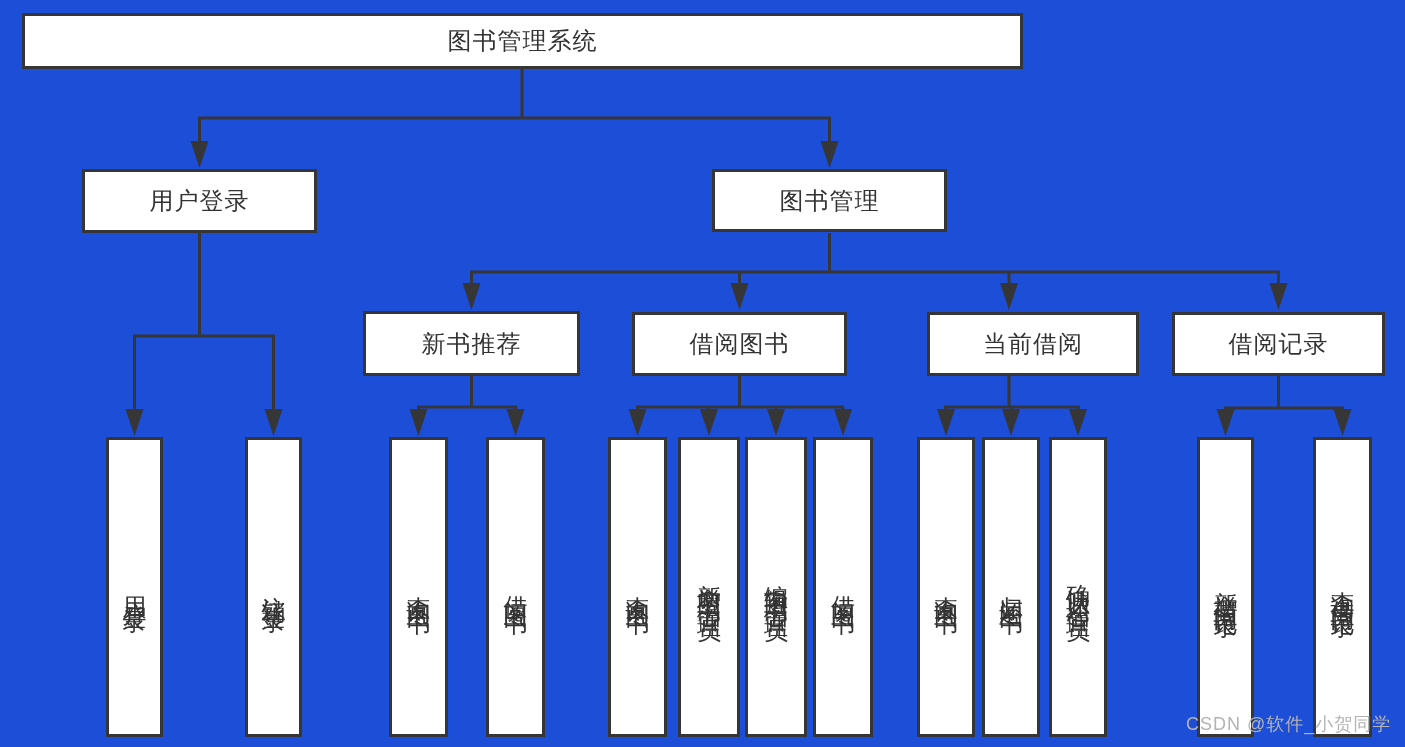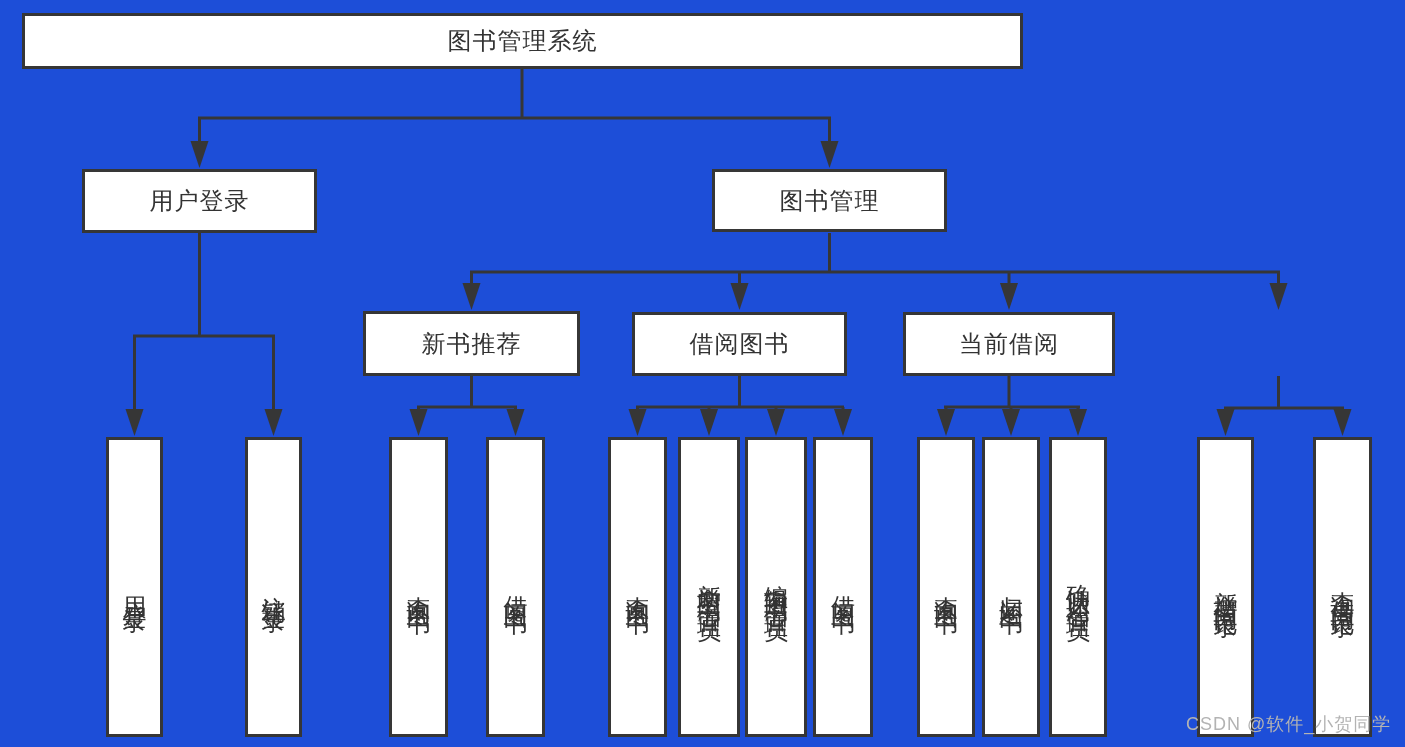--- a/index.html
+++ b/index.html
@@ -116,21 +116,22 @@
     </g>
   </svg>
 
   <div class="hbox" style="left:22px;top:13px;width:1001px;height:56px">图书管理系统</div>
 
   <div class="hbox" style="left:82px;top:169px;width:235px;height:64px">用户登录</div>
   <div class="hbox" style="left:712px;top:169px;width:235px;height:63px">图书管理</div>
 
   <div class="hbox" style="left:363px;top:311px;width:217px;height:65px">新书推荐</div>
   <div class="hbox" style="left:632px;top:312px;width:215px;height:64px">借阅图书</div>
-  <div class="hbox" style="left:903px;top:312px;width:212px;height:64px">当前借阅</div>
+  <div class="hbox" style="left:927px;top:312px;width:212px;height:64px">当前借阅</div>
+  <div class="hbox" style="left:1172px;top:312px;width:213px;height:64px">借阅记录</div>
 
   <div class="vbox" style="left:106px;width:57px">用户登录</div>
   <div class="vbox" style="left:245px;width:57px">注销登录</div>
 
   <div class="vbox" style="left:389px;width:59px">查询图书</div>
   <div class="vbox" style="left:486px;width:59px">借阅图书</div>
 
   <div class="vbox" style="left:608px;width:59px">查询图书</div>
   <div class="vbox" style="left:678px;width:62px">新增图书（管理员）</div>
   <div class="vbox" style="left:745px;width:62px">编辑图书（管理员）</div>

